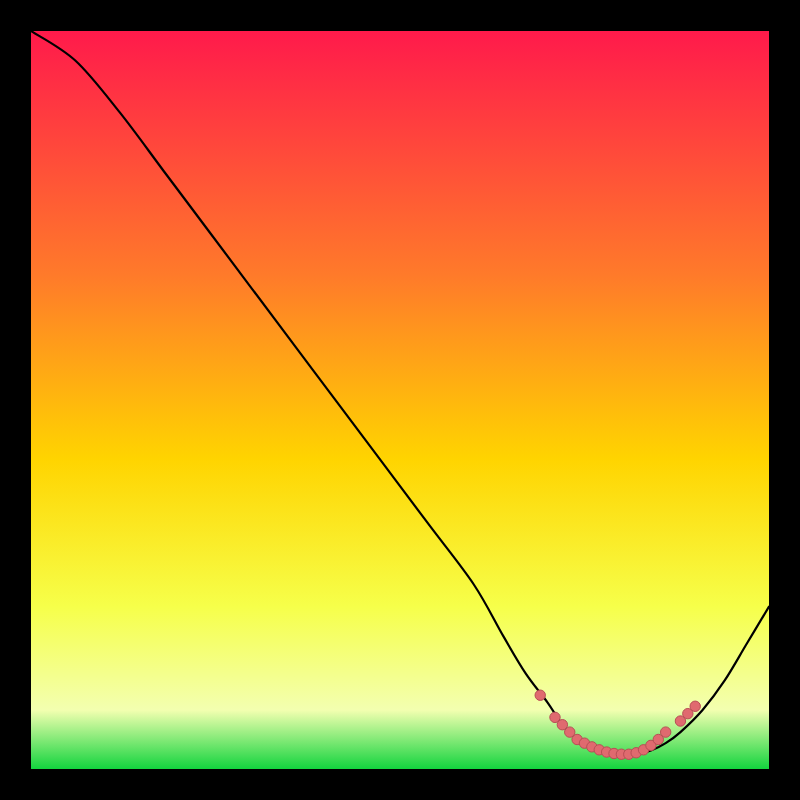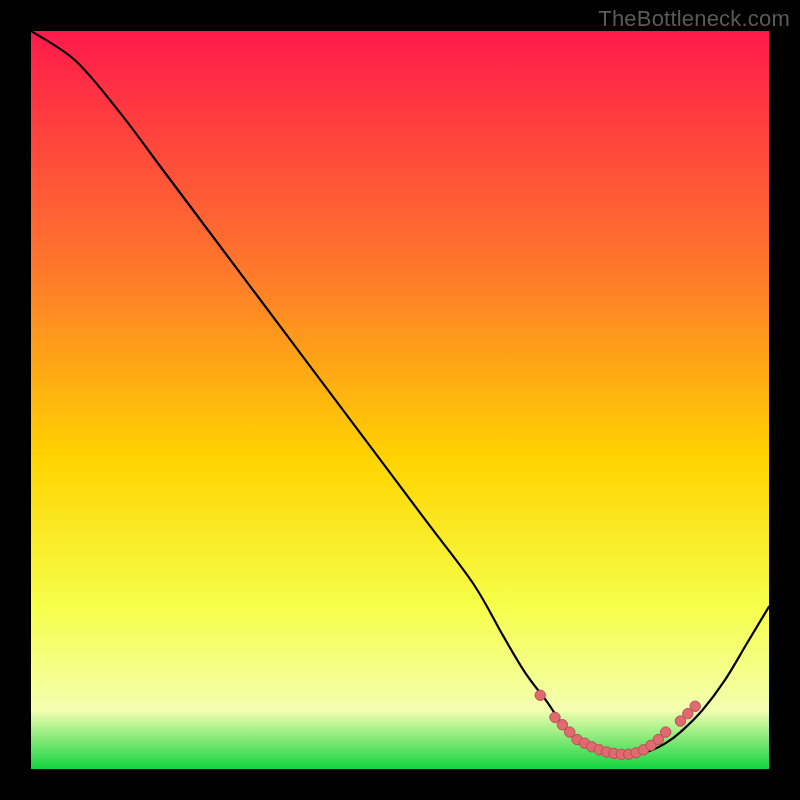--- a/index.html
+++ b/index.html
@@ -33,21 +33,20 @@
     top: 31px;
     width: 738px;
     height: 738px;
   }
   svg { display: block; }
 </style>
 </head>
 <body>
 
 <div class="frame">
-  <div class="watermark">TheBottleneck.com</div>
 
   <div class="plot-wrap">
     <svg id="chart-svg" width="738" height="738" viewBox="0 0 738 738">
       <defs>
         <linearGradient id="bg-grad" x1="0" y1="0" x2="0" y2="1">
           <stop id="g0" offset="0%" stop-color="#ff1a4b"></stop>
           <stop id="g1" offset="33%" stop-color="#ff7a2a"></stop>
           <stop id="g2" offset="58%" stop-color="#ffd400"></stop>
           <stop id="g3" offset="78%" stop-color="#f6ff4a"></stop>
           <stop id="g4" offset="92%" stop-color="#f3ffb0"></stop>

